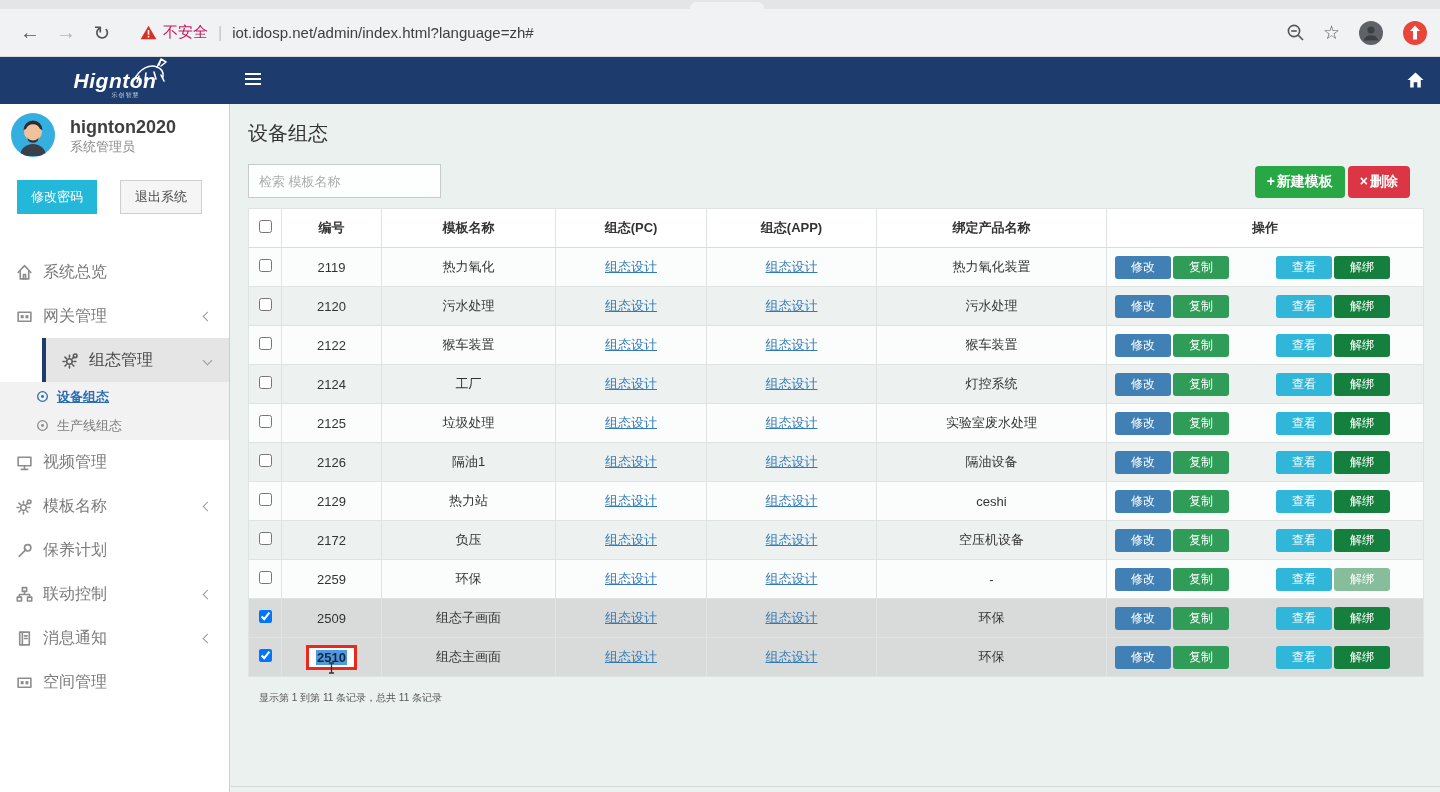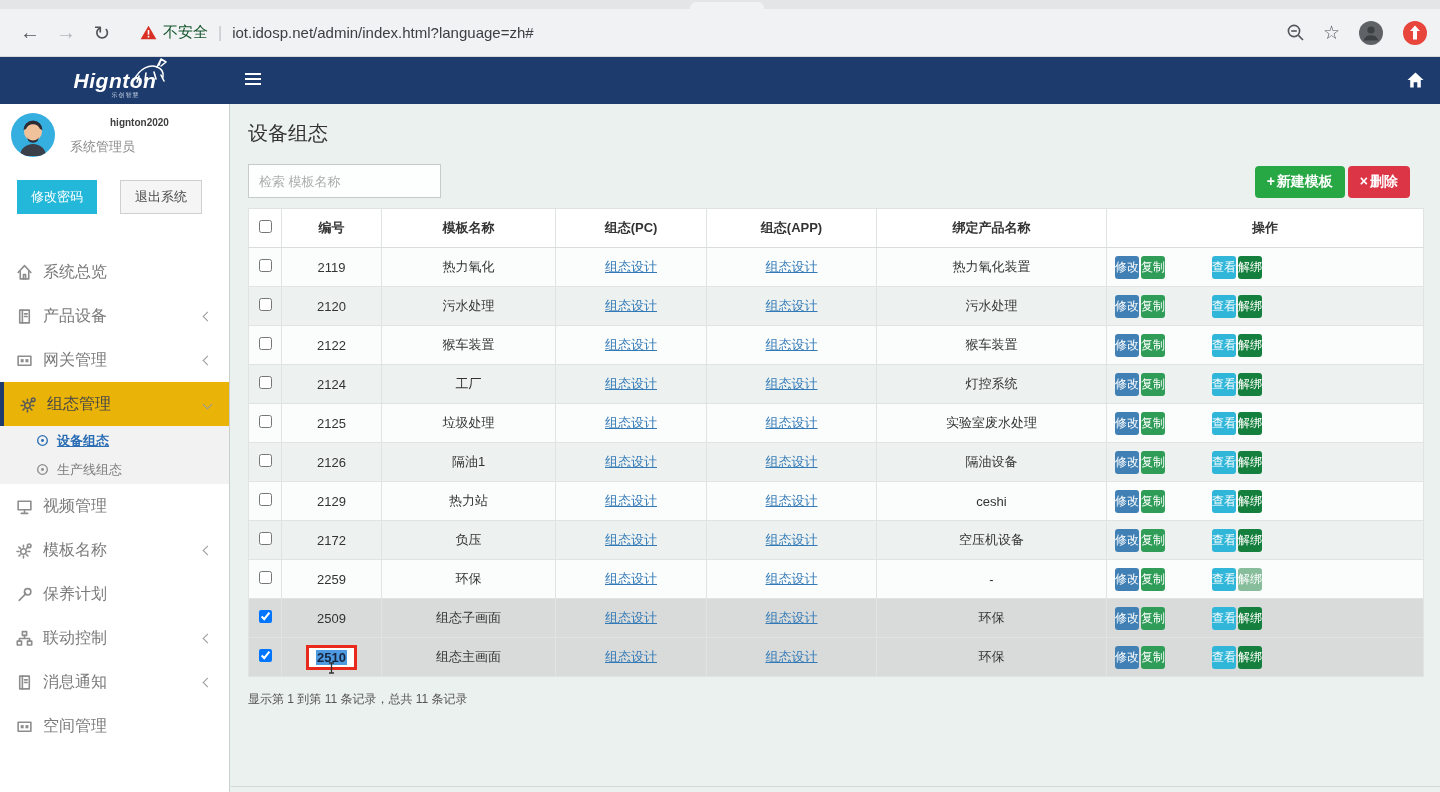--- a/index.html
+++ b/index.html
@@ -8,51 +8,51 @@
 
   
   .browser-bar { position:absolute; top:0; left:0; width:1440px; height:57px; background:#f1f2f3; border-bottom:1px solid #d7d9db; z-index:30; }
   .tab-strip { height:9px; background:#e3e5e7; position:relative; }
   .tab-strip .tab { position:absolute; left:690px; top:2px; width:74px; height:7px; background:#f1f2f3; border-radius:6px 6px 0 0; }
   .btoolbar { height:47px; display:flex; align-items:center; padding:0 12px; }
   .nav-ico { width:36px; text-align:center; font-size:20px; color:#51555a; cursor:pointer; user-select:none; }
   .nav-ico.fwd { color:#b3b6b9; }
   .warn-group { display:flex; align-items:center; margin-left:20px; }
   .warn-tri { margin-right:6px; display:flex; }
-  .warn-text { color:#14532d; font-size:15px; }
+  .warn-text { color:#be185d; font-size:15px; }
   .url-sep { color:#c3c6c9; font-size:16px; margin:0 10px; }
   .url-text { color:#3c4043; font-size:15px; }
   .b-right { margin-left:auto; display:flex; align-items:center; gap:18px; }
   .star-ico { font-size:19px; color:#51555a; cursor:pointer; }
 
   
   .app-navbar { position:absolute; top:57px; left:0; width:1440px; height:47px; background:#1d3b6d; z-index:20; }
   .logo-zone { position:absolute; left:0; top:0; width:230px; height:47px; display:flex; align-items:center; justify-content:center; }
   .logo-wrap { position:relative; color:#fff; }
   .logo-text { font-size:21px; font-weight:bold; font-style:italic; letter-spacing:.5px; }
   .logo-sub { position:absolute; left:38px; top:22px; font-size:6px; color:#c9d4e6; letter-spacing:1px; }
   .logo-deer { position:absolute; right:-14px; top:-15px; }
   .burger { position:absolute; left:245px; top:16px; width:16px; cursor:pointer; }
   .burger i { display:block; height:2px; background:#fff; margin-bottom:3px; }
   .home-ico { position:absolute; right:16px; top:15px; cursor:pointer; display:flex; }
 
   
   .sidebar { position:absolute; top:104px; left:0; width:230px; height:688px; background:#fff; border-right:1px solid #c9cfcd; z-index:10; }
   .user-panel { padding:10px 0 0 10px; position:relative; height:58px; }
   .u-avatar { position:absolute; left:10px; top:8px; }
-  .u-name { position:absolute; left:70px; top:13px; font-size:10px; font-weight:bold; color:#3f3f3f;margin-left:40px; }
+  .u-name { position:absolute; left:70px; top:13px; font-size:18px; font-weight:bold; color:#3f3f3f; }
   .u-role { position:absolute; left:70px; top:34px; font-size:13px; color:#8a8a8a; }
   .user-btns { display:flex; padding:18px 0 2px 17px; gap:23px; }
   .btn-pw { background:#23b7d9; color:#fff; border:none; font-size:13px; padding:7px 14px; cursor:pointer; font-family:inherit; }
   .btn-out { background:#f5f5f5; color:#4a4a4a; border:1px solid #cfcfcf; font-size:13px; padding:7px 14px; cursor:pointer; font-family:inherit; }
   .menu { margin-top:34px; }
   .menu-item { height:44px; display:flex; align-items:center; padding:0 18px 0 16px; color:#7a7a7a; font-size:16px; cursor:pointer; position:relative; }
   .menu-item .mi-icon { width:27px; color:#8d8d8d; display:flex; align-items:center; }
   .menu-item .mi-label { flex:1; }
-  .menu-item.active { background:#eab308; border-left:4px solid #1d3b6d; color:#484848; }
+  .menu-item.active { background:#e5e5e5; border-left:4px solid #1d3b6d; color:#484848;margin-left:42px; }
   .menu-item.active .mi-icon { color:#5a5a5a; }
   .chev { width:7px; height:7px; border-right:1.6px solid #9a9a9a; border-bottom:1.6px solid #9a9a9a; display:inline-block; }
   .chev.left { transform:rotate(135deg); }
   .chev.down { transform:rotate(45deg); }
   .submenu { background:#f1f2f1; }
   .sub-item { height:29px; display:flex; align-items:center; padding-left:36px; font-size:13px; color:#7c7c7c; cursor:pointer; }
   .sub-item .sb-icon { display:flex; margin-right:8px; color:#8d8d8d; }
   .sub-item.active { color:#2a6db5; }
   .sub-item.active .sb-icon { color:#2a6db5; }
   .sub-item.active .sb-label { text-decoration:underline; font-weight:bold; }
@@ -71,30 +71,30 @@
   table.grid { border-collapse:collapse; table-layout:fixed; width:1175px; background:#fff; font-size:13px; color:#333; }
   .grid th, .grid td { border:1px solid #dfe3e2; height:39px; text-align:center; overflow:hidden; white-space:nowrap; }
   .grid thead th { font-weight:bold; color:#333; background:#fff; border-bottom:1px solid #d8dcdb; }
   .grid tbody tr:nth-child(odd) td { background:#fbfcfc; }
   .grid tbody tr:nth-child(even) td { background:#edf2f0; }
   .grid tbody tr.selected td { background:#d9dbda; }
   .col-chk { width:33px; } .col-id { width:100px; } .col-name { width:174px; }
   .col-pc { width:151px; } .col-app { width:170px; } .col-prod { width:230px; } .col-op { width:317px; }
   a.cfg { color:#337ab7; text-decoration:underline; cursor:pointer; }
   td.op-cell { text-align:left; padding-left:8px; }
-  .act { display:inline-block; padding:3px 0; border-radius:3px; color:#fff; font-size:12px; margin-right:2px; cursor:pointer; }
+  .act { display:inline-block; padding:3px 16px; border-radius:3px; color:#fff; font-size:12px; margin-right:2px; cursor:pointer; }
   .act.edit { background:#4180b5; } .act.copy { background:#2f9d58; }
   .act.view { background:#30b6d9;margin-left:45px; } .act.unbind { background:#15803d; }
   .act.disabled { opacity:.5; cursor:default; }
 
   .edit-box { display:inline-block; border:3px solid #e8291c; padding:2px 7px; background:#fff; position:relative; }
   .edit-box .sel { background:#4d9ae0; color:#17253f; font-weight:bold; padding:0 1px; }
   .ibeam { position:absolute; left:50%; bottom:-10px; margin-left:-4px; }
 
-  .footer-note { position:absolute; left:17px; top:587px; font-size:12px; color:#555; }
+  .footer-note { position:absolute; left:28px; top:587px; font-size:10px; color:#555; }
   .bottom-line { position:absolute; left:0; width:1209px; top:682px; border-top:1px solid #d2d8d6; }
 
   input[type=checkbox] { width:13px; height:13px; cursor:pointer; }
 </style>
 </head>
 <body>
 
 <div class="browser-bar">
   <div class="tab-strip">
       <div class="tab"></div>
@@ -193,31 +193,20 @@
   <nav class="menu" id="menu">
       <div class="menu-item">
         <span class="mi-icon">
           <svg width="17" height="17" viewBox="0 0 16 16" fill="none" stroke="currentColor" stroke-width="1.5" stroke-linecap="round" stroke-linejoin="round">
             <path d="M2 8 L8 1.5 L14 8"></path>
             <path d="M4 7 V14 H12 V7"></path>
             <path d="M7 14 V10 H9 V14"></path>
           </svg>
         </span>
         <span class="mi-label">系统总览</span>
-      </div>
-      <div class="menu-item">
-        <span class="mi-icon">
-          <svg width="17" height="17" viewBox="0 0 16 16" fill="none" stroke="currentColor" stroke-width="1.5" stroke-linecap="round" stroke-linejoin="round">
-            <path d="M3.5 2 H12.5 V14 H3.5 Z"></path>
-            <path d="M6 2 V14"></path>
-            <path d="M8 5.5 H10.5 M8 8 H10.5"></path>
-          </svg>
-        </span>
-        <span class="mi-label">产品设备</span>
-        <span class="chev left"></span>
       </div>
       <div class="menu-item">
         <span class="mi-icon">
           <svg width="17" height="17" viewBox="0 0 16 16" fill="none" stroke="currentColor" stroke-width="1.5" stroke-linecap="round" stroke-linejoin="round">
             <path d="M2 4 H14 V12.5 H2 Z"></path>
             <rect x="4.4" y="6.7" width="2.8" height="3" fill="currentColor" stroke="none"></rect>
             <rect x="8.9" y="6.7" width="2.8" height="3" fill="currentColor" stroke="none"></rect>
           </svg>
         </span>
         <span class="mi-label">网关管理</span>

